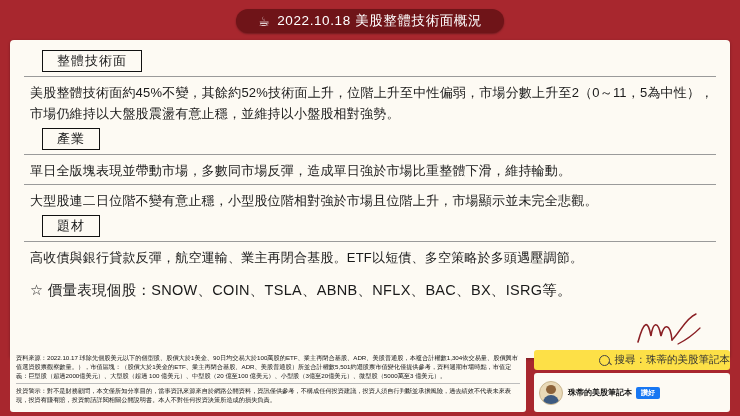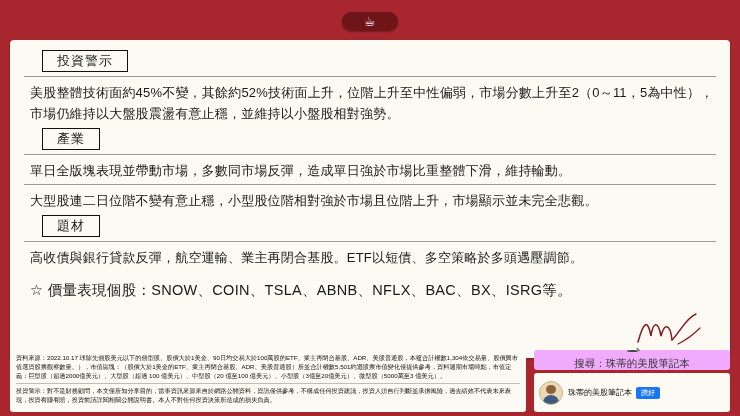--- a/index.html
+++ b/index.html
@@ -55,60 +55,61 @@
     flex:1 1 auto;background:#fdfaf3;border-radius:3px;
     padding:4px 6px;box-sizing:border-box;overflow:hidden;
   }
   .disc .t{font-size:6.2px;line-height:1.42;color:#111;letter-spacing:0;}
   .disc .t2{font-size:6.2px;line-height:1.42;color:#111;margin-top:3px;border-top:1px solid #bdbdbd;padding-top:3px;}
 
   .search{
     width:196px;flex:0 0 196px;display:flex;flex-direction:column;gap:3px;
   }
   .search-bar{
-    background:#f0abfc;border-radius:3px;height:20px;
-    display:flex;align-items:center;justify-content:center;gap:5px;
-    font-size:10.5px;color:#333;flex-direction:column;
+    background:#fde047;border-radius:3px;height:20px;
+    display:flex;align-items:center;justify-content:flex-end;gap:5px;
+    font-size:10.5px;color:#333;
   }
   .mag{width:9px;height:9px;border:1.4px solid #444;border-radius:50%;position:relative;display:inline-block;}
   .mag:after{content:"";position:absolute;width:4px;height:1.4px;background:#444;transform:rotate(45deg);right:-3px;bottom:0;}
   .fbcard{
     background:#fdfaf3;border-radius:3px;flex:1;
     display:flex;align-items:center;padding:3px 5px;box-sizing:border-box;gap:5px;
   }
   .avatar{
     width:22px;height:22px;border-radius:50%;background:#e9d9b7;
     border:1px solid #c9b68f;flex:0 0 22px;position:relative;overflow:hidden;
   }
   .avatar:before{content:"";position:absolute;left:6px;top:3px;width:10px;height:9px;border-radius:50%;background:#8c6239;}
   .avatar:after{content:"";position:absolute;left:3px;top:13px;width:16px;height:10px;border-radius:8px 8px 0 0;background:#3d5a80;}
   .fbtxt{flex:1;min-width:0;}
-  .fbline1{display:flex;align-items:center;gap:4px;}
+  .fbline1{display:flex;align-items:center;gap:4px;font-weight:bold;}
   .fbname{font-size:8px;color:#111;white-space:nowrap;}
   .fblike{
     font-size:7px;color:#fff;background:#1877f2;border-radius:2px;
     padding:1px 5px;white-space:nowrap;
   }
   .fbline2{font-size:7.2px;color:#111;margin-top:3px;white-space:nowrap;}
 </style>
 </head>
 <body>
 
 <div class="page">
 
   <div class="title-wrap">
     <div class="title-pill">
       <span class="cup">☕</span>
+      <span>2022.10.18 美股整體技術面概況</span>
     </div>
   </div>
 
   <div class="card">
 
     <div class="sec">
-      <div class="sec-head">投資警示</div>
+      <div class="sec-head">整體技術面</div>
       <div class="rule"></div>
       <p class="p">美股整體技術面約45%不變，其餘約52%技術面上升，位階上升至中性偏弱，市場分數上升至2（0～11，5為中性），市場仍維持以大盤股震盪有意止穩，並維持以小盤股相對強勢。</p>
     </div>
 
     <div class="sec">
       <div class="sec-head">產業</div>
       <div class="rule"></div>
       <p class="p">單日全版塊表現並帶動市場，多數同市場反彈，造成單日強於市場比重整體下滑，維持輪動。</p>
     </div>
 

